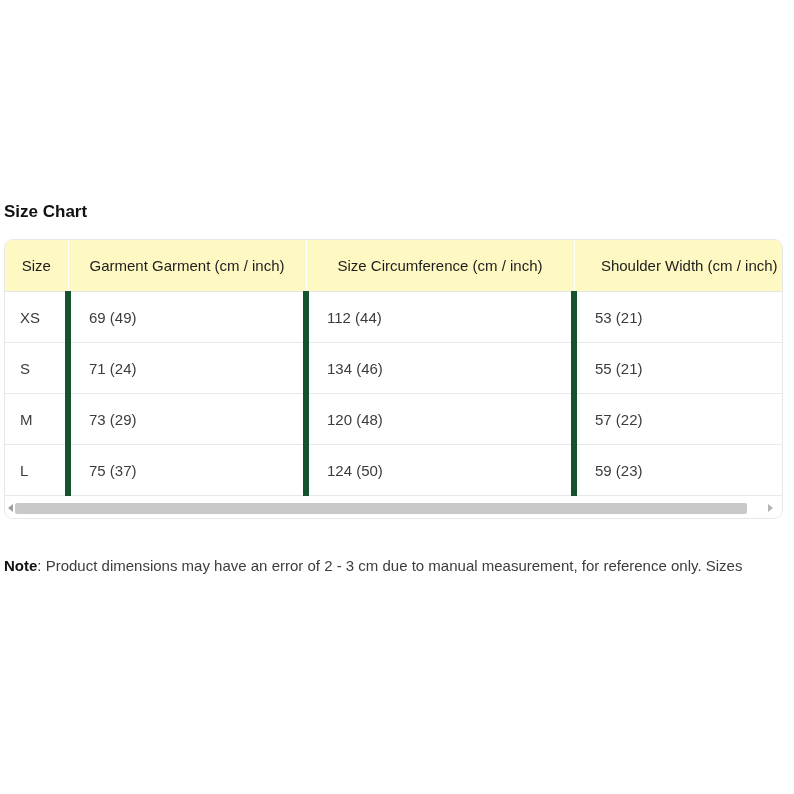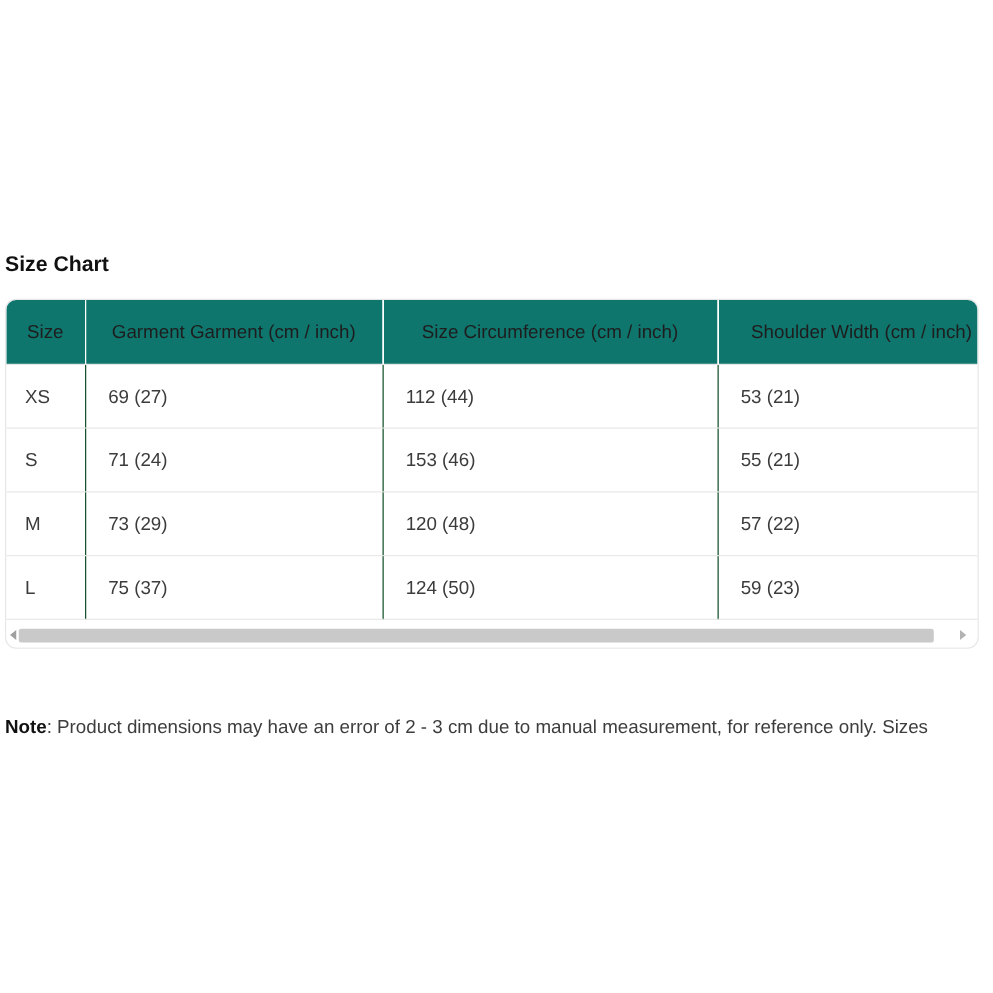--- a/index.html
+++ b/index.html
@@ -47,40 +47,40 @@
     border-collapse: collapse;
     table-layout: fixed;
     width: 799px;
   }
   .size-table col.c0 { width: 63px; }
   .size-table col.c1 { width: 238px; }
   .size-table col.c2 { width: 268px; }
   .size-table col.c3 { width: 230px; }
   .size-table th {
     height: 51px;
-    background: #0f766e;
+    background: #fef9c3;
     font-size: 15px;
     font-weight: 400;
     color: #1d1d1d;
     text-align: center;
     padding: 0;
     border-right: 1px solid #ffffff;
     border-bottom: 1px solid #e6e6e6;
     white-space: nowrap;
     overflow: hidden;
   }
   .size-table th:last-child { border-right: none; }
   .size-table td {
     height: 50px;
     font-size: 15px;
     font-weight: 400;
     color: #3c3c3c;
     text-align: left;
     padding: 0 0 0 18px;
-    border-right: 1px solid #14532d;
+    border-right: 6px solid #14532d;
     border-bottom: 1px solid #e9e9e9;
     white-space: nowrap;
     overflow: hidden;
   }
   .size-table td.col-size { padding-left: 15px; }
   .size-table td:last-child { border-right: none; }
   .scrollbar {
     position: absolute;
     left: 0;
     right: 0;
@@ -109,21 +109,21 @@
     left: 3px;
     border-right: 5.5px solid #9f9f9f;
   }
   .sb-right {
     left: 763px;
     border-left: 5.5px solid #b3b3b3;
   }
   .note {
     position: absolute;
     left: 4px;
-    top: 568px;
+    top: 552px;
     width: 788px;
     margin: 0;
     font-size: 15px;
     line-height: 28px;
     color: #3d3d3d;
   }
   .note .note-label {
     font-weight: 700;
     color: #111111;
   }
@@ -148,28 +148,28 @@
           <tr>
             <th>Size</th>
             <th>Garment Garment (cm / inch)</th>
             <th>Size Circumference (cm / inch)</th>
             <th>Shoulder Width (cm / inch)</th>
           </tr>
         </thead>
         <tbody>
           <tr>
             <td class="col-size">XS</td>
-            <td>69 (27)</td>
+            <td>69 (49)</td>
             <td>112 (44)</td>
             <td>53 (21)</td>
           </tr>
           <tr>
             <td class="col-size">S</td>
             <td>71 (24)</td>
-            <td>153 (46)</td>
+            <td>134 (46)</td>
             <td>55 (21)</td>
           </tr>
           <tr>
             <td class="col-size">M</td>
             <td>73 (29)</td>
             <td>120 (48)</td>
             <td>57 (22)</td>
           </tr>
           <tr>
             <td class="col-size">L</td>

